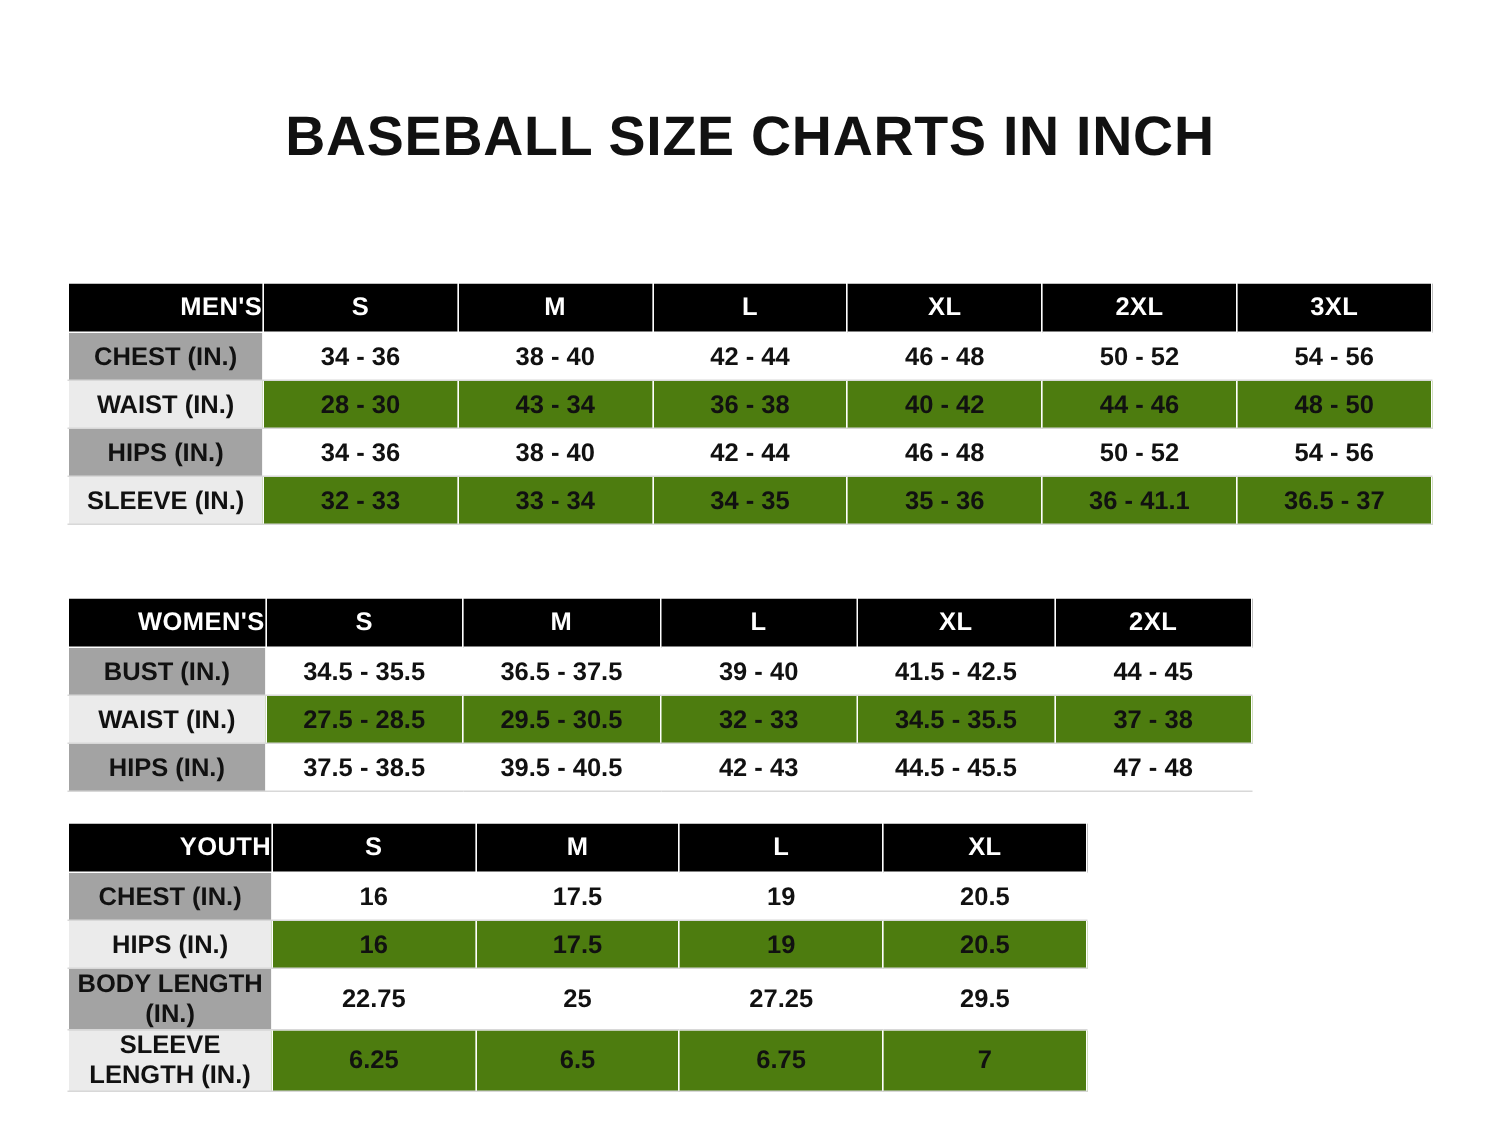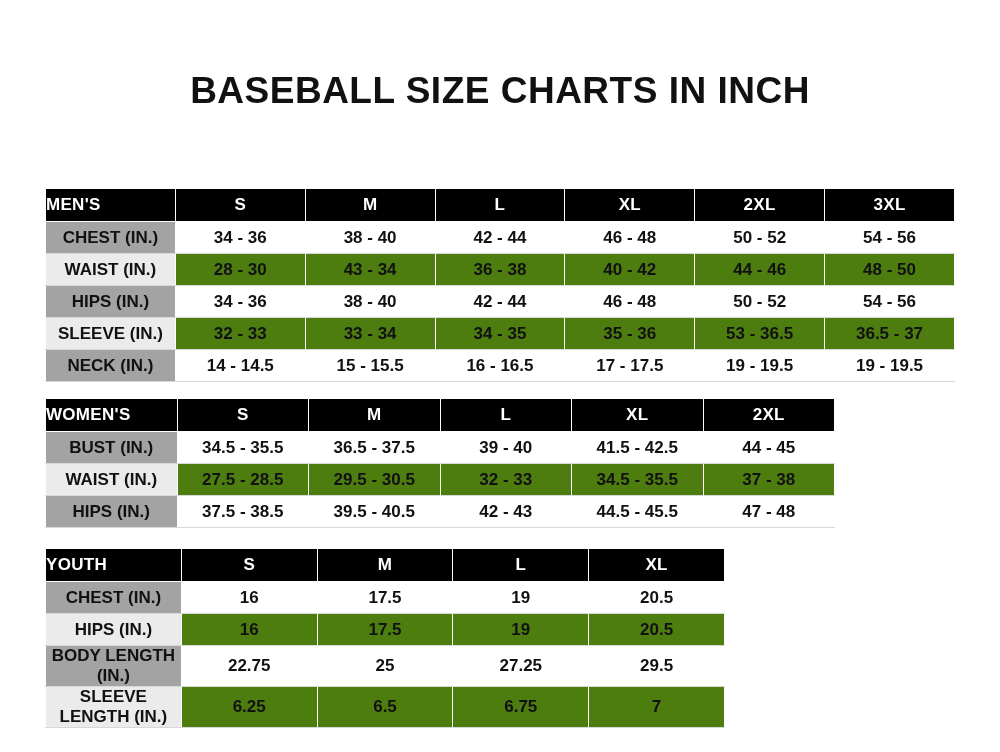--- a/index.html
+++ b/index.html
@@ -47,21 +47,21 @@
     background: #ffffff;
   }
   .chart thead th {
     background: #000000;
     color: #ffffff;
     font-size: 17px;
     letter-spacing: 0.3px;
     height: 32px;
   }
   .chart thead th.label-col {
-    text-align: left;
+    text-align: right;
   }
   .chart tbody tr.alt td {
     background: #4d7c0f;
   }
   .chart tbody td.rowlabel {
     background: #a3a3a3;
     text-align: center;
   }
   .chart tbody tr.alt td.rowlabel {
     background: #ebebeb;
@@ -135,31 +135,22 @@
         <td>46 - 48</td>
         <td>50 - 52</td>
         <td>54 - 56</td>
       </tr>
       <tr class="alt">
         <td class="rowlabel">SLEEVE (IN.)</td>
         <td>32 - 33</td>
         <td>33 - 34</td>
         <td>34 - 35</td>
         <td>35 - 36</td>
-        <td>53 - 36.5</td>
+        <td>36 - 41.1</td>
         <td>36.5 - 37</td>
-      </tr>
-      <tr>
-        <td class="rowlabel">NECK (IN.)</td>
-        <td>14 - 14.5</td>
-        <td>15 - 15.5</td>
-        <td>16 - 16.5</td>
-        <td>17 - 17.5</td>
-        <td>19 - 19.5</td>
-        <td>19 - 19.5</td>
       </tr>
     </tbody>
   </table>
 
   <table class="chart" id="womens-chart">
     <thead>
       <tr>
         <th class="label-col">WOMEN'S</th>
         <th>S</th>
         <th>M</th>

